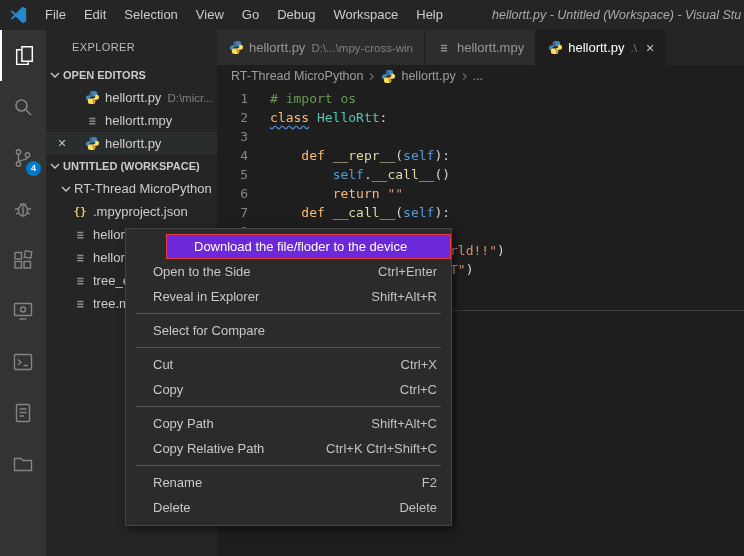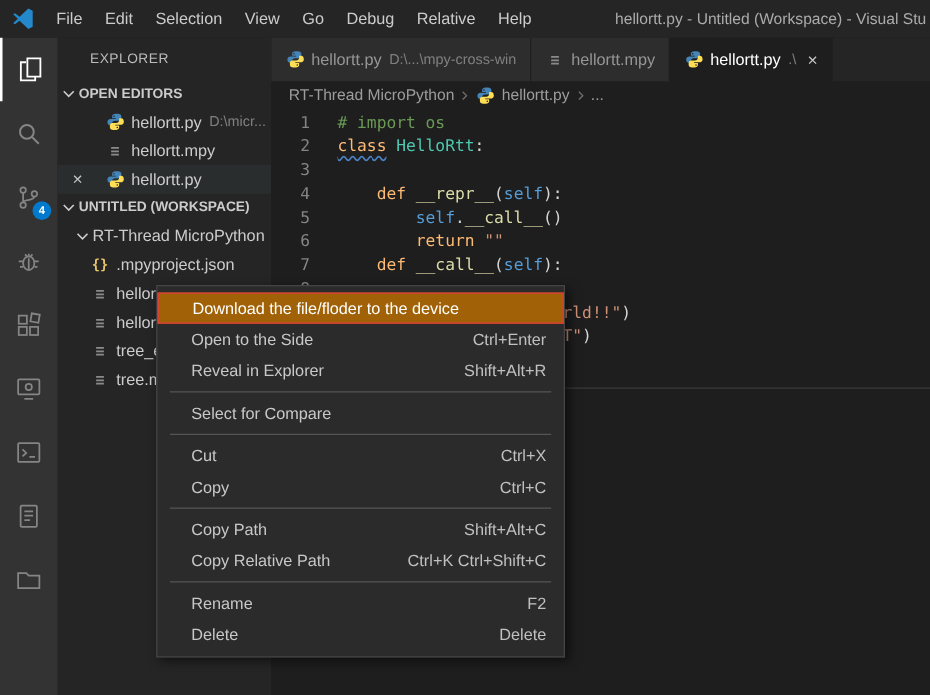--- a/index.html
+++ b/index.html
@@ -4,21 +4,21 @@
 <style>
   *{margin:0;padding:0;box-sizing:border-box;}
   html,body{width:744px;height:556px;overflow:hidden;background:#1e1e1e;font-family:"Liberation Sans",sans-serif;}
   body{position:relative;color:#cccccc;font-size:13px;}
 
   
   .titlebar{position:absolute;top:0;left:0;right:0;height:30px;background:#252526;display:flex;align-items:center;z-index:5;}
   .vscode-logo{width:20px;height:20px;margin:0 8px 0 8px;display:inline-flex;align-items:center;}
   .menubar{display:flex;}
   .menu-item{padding:0 9px;line-height:30px;color:#cccccc;font-size:13px;cursor:default;}
-  .window-title{position:absolute;left:492px;right:0;top:0;line-height:30px;color:#ababab;white-space:nowrap;overflow:hidden;font-size:12.5px;}
+  .window-title{position:absolute;left:492px;right:0;top:0;line-height:30px;color:#ababab;white-space:nowrap;overflow:hidden;font-size:12.5px;font-style:italic;}
 
   
   .activitybar{position:absolute;top:30px;left:0;bottom:0;width:46px;background:#333333;z-index:4;}
   .ab-item{position:relative;width:46px;height:51px;display:flex;align-items:center;justify-content:center;color:#858585;}
   .ab-item.active{color:#ffffff;border-left:2px solid #ffffff;}
   .ab-badge{position:absolute;right:5px;bottom:7px;background:#007acc;color:#ffffff;border-radius:50%;width:15px;height:15px;font-size:9px;line-height:15px;text-align:center;font-weight:bold;}
 
   
   .sidebar{position:absolute;top:30px;left:46px;bottom:0;width:171px;background:#252526;overflow:hidden;z-index:3;}
   .sidebar-title{height:34px;line-height:34px;padding-left:26px;font-size:11px;color:#bbbbbb;letter-spacing:.4px;}
@@ -77,21 +77,21 @@
         <path fill="#2489ca" d="M17.6 2.2 9.2 10.1 4.8 6.7l-1.8.9 4.5 4.4-4.5 4.4 1.8.9 4.4-3.4 8.4 7.9 4.2-2V4.2z"></path>
       </svg>
     </span>
   <div class="menubar" id="menubar">
       <div class="menu-item">File</div>
       <div class="menu-item">Edit</div>
       <div class="menu-item">Selection</div>
       <div class="menu-item">View</div>
       <div class="menu-item">Go</div>
       <div class="menu-item">Debug</div>
-      <div class="menu-item">Relative</div>
+      <div class="menu-item">Workspace</div>
       <div class="menu-item">Help</div>
     </div>
   <div class="window-title">hellortt.py - Untitled (Workspace) - Visual Stu</div>
 </div>
 
 <div class="activitybar" id="activitybar">
     <div class="ab-item active">
       <svg width="25" height="25" viewBox="0 0 24 24" fill="none" stroke="currentColor" stroke-width="1.4">
         <path d="M9.5 3.5h10v14h-10z"></path>
         <path d="M15.5 17.5v3h-11v-14h4"></path>
@@ -336,21 +336,21 @@
       </div>
       <div class="code-line">
         <span class="gutter">10</span>
         <span class="code-text"><span class="tok-plain">        </span><span class="tok-func">print</span><span class="tok-plain">(</span><span class="tok-string">"hello RTT"</span><span class="tok-plain">)</span></span>
       </div>
     </div>
   <div class="panel-divider"></div>
 </div>
 
 <div class="context-menu" id="context-menu">
-    <div class="cm-item highlight" style="background: #a16207; border: 1px solid rgb(226, 60, 60);">
+    <div class="cm-item highlight" style="background: #6d28d9; border: 1px solid rgb(226, 60, 60); margin-left: 40px;">
       <span>Download the file/floder to the device</span>
       <span class="shortcut"></span>
     </div>
     <div class="cm-item">
       <span>Open to the Side</span>
       <span class="shortcut">Ctrl+Enter</span>
     </div>
     <div class="cm-item">
       <span>Reveal in Explorer</span>
       <span class="shortcut">Shift+Alt+R</span>

